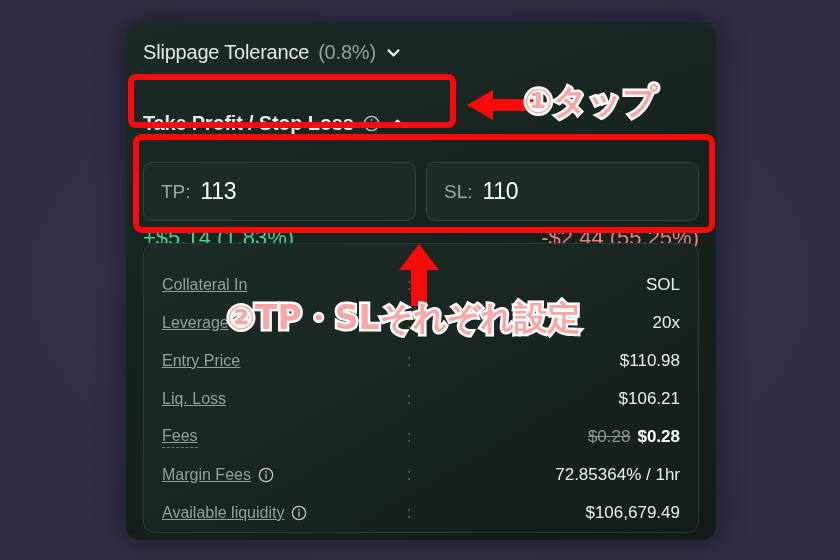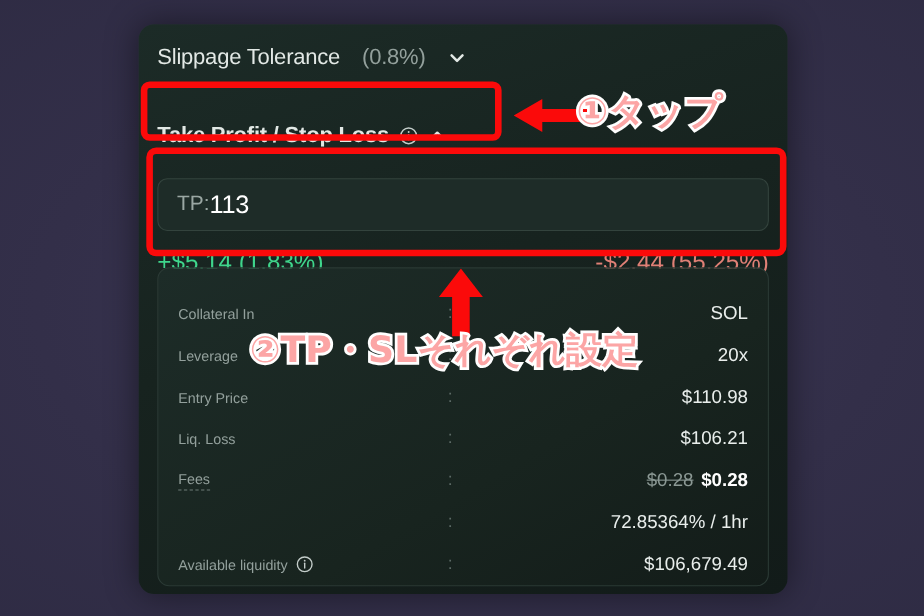--- a/index.html
+++ b/index.html
@@ -33,21 +33,21 @@
     overflow: hidden;
     box-shadow: 0 0 30px rgba(0,0,0,0.45);
   }
 
   .row-slippage {
     position: absolute;
     left: 17px;
     top: 14px;
     display: flex;
     align-items: center;
-    gap: 20px;
+    gap: 9px;
     height: 32px;
   }
   .slippage-label {
     font-size: 20px;
     color: #e2e8e5;
     letter-spacing: -0.2px;
   }
   .slippage-value {
     font-size: 20px;
     color: #93a09c;
@@ -87,29 +87,29 @@
   .inputs-wrap {
     position: absolute;
     left: 17px;
     top: 140px;
     width: 556px;
     display: flex;
     gap: 10px;
   }
   .input-box {
     flex: 1 1 0;
-    height: 48px;
+    height: 59px;
     background: #1e2c28;
     border: 1px solid #33433d;
     border-radius: 9px;
     display: flex;
     align-items: center;
     padding-left: 17px;
     box-sizing: border-box;
-    gap: 0;
+    gap: 10px;
   }
   .input-key {
     font-size: 19px;
     color: #9aa7a3;
   }
   .input-val {
     font-size: 23px;
     color: #ffffff;
     letter-spacing: -0.3px;
   }
@@ -139,26 +139,27 @@
     box-sizing: border-box;
     padding: 22px 18px 10px 18px;
   }
   .d-row {
     display: flex;
     align-items: center;
     height: 38px;
     position: relative;
   }
   .d-label {
-    font-size: 13px;
+    font-size: 16px;
     color: #93a09c;
     display: flex;
     align-items: center;
     gap: 7px;
     white-space: nowrap;
+    text-decoration: underline;
   }
   .d-label.dashed .d-label-text {
     border-bottom: 1px dashed #6e7c78;
     padding-bottom: 2px;
   }
   .d-colon {
     position: absolute;
     left: 245px;
     font-size: 16px;
     color: #5c6a66;
@@ -275,20 +276,24 @@
           <polyline points="5,15 12,8 19,15"></polyline>
         </svg>
     </span>
   </div>
 
   <div class="inputs-wrap">
     <div class="input-box">
       <span class="input-key">TP:</span>
       <span class="input-val">113</span>
     </div>
+    <div class="input-box">
+      <span class="input-key">SL:</span>
+      <span class="input-val">110</span>
+    </div>
   </div>
 
   <div class="pnl-row">
     <span class="pnl-profit">+$5.14 (1.83%)</span>
     <span class="pnl-loss">-$2.44 (55.25%)</span>
   </div>
 
   <div class="details">
 
     <div class="d-row">
@@ -327,20 +332,30 @@
       <span class="d-label dashed">
         <span class="d-label-text">Fees</span>
       </span>
       <span class="d-colon">:</span>
       <span class="d-value">
         <span class="struck">$0.28</span><span class="bold">$0.28</span>
       </span>
     </div>
 
     <div class="d-row">
+      <span class="d-label">
+        <span class="d-label-text">Margin Fees</span>
+        <span class="info-ico-sm">
+          <svg viewBox="0 0 24 24" width="16" height="16" fill="none" stroke="#c3ccc9" stroke-width="1.9">
+              <circle cx="12" cy="12" r="10"></circle>
+              <line x1="12" y1="10.5" x2="12" y2="17" stroke-linecap="round"></line>
+              <circle cx="12" cy="7" r="1.25" fill="#c3ccc9" stroke="none"></circle>
+            </svg>
+        </span>
+      </span>
       <span class="d-colon">:</span>
       <span class="d-value">72.85364% / 1hr</span>
     </div>
 
     <div class="d-row">
       <span class="d-label">
         <span class="d-label-text">Available liquidity</span>
         <span class="info-ico-sm">
           <svg viewBox="0 0 24 24" width="16" height="16" fill="none" stroke="#c3ccc9" stroke-width="1.9">
               <circle cx="12" cy="12" r="10"></circle>

